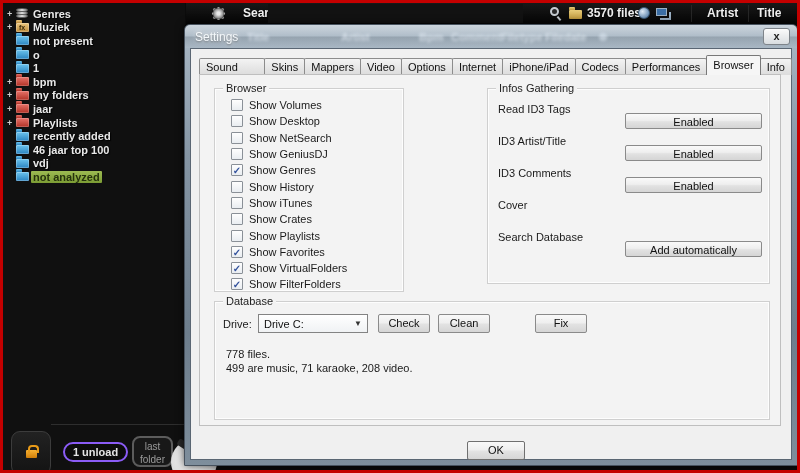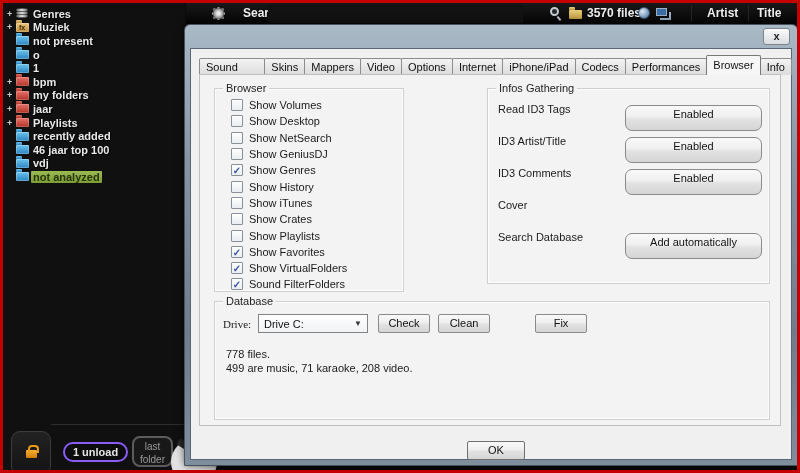--- a/index.html
+++ b/index.html
@@ -114,23 +114,23 @@
   .opt { display:flex; align-items:center; height:16.3px; }
   .cbx { width:12px; height:12px; border:1px solid #8a9097; background:linear-gradient(#fefefe,#e9edf1);
          font-size:10px; font-weight:bold; color:#32519c; text-align:center; line-height:11px;
          margin-right:6px; flex:0 0 12px; border-radius:1px; }
   .opt-label { font-size:11px; color:#1a1a1a; }
 
   .irow { position:absolute; left:0; width:100%; height:18px; }
   .irow .i-label { position:absolute; left:10px; top:2px; font-size:11px; color:#1a1a1a; }
   .btn { border:1px solid #8a8a8a; border-radius:2px; background:linear-gradient(#f9f9f9,#efefef 45%,#e2e2e2 55%,#d5d5d5);
          font-size:11px; color:#111; text-align:center; }
-  .i-btn { position:absolute; left:137px; top:4px; width:137px; height:26px; line-height:16px;border-radius:7px; }
-
-  .db-label { position:absolute; left:8px; top:16px; font-size:11px; color:#1a1a1a;font-family:Liberation Serif, serif; }
+  .i-btn { position:absolute; left:137px; top:12px; width:137px; height:16px; line-height:16px; }
+
+  .db-label { position:absolute; left:8px; top:16px; font-size:11px; color:#1a1a1a; }
   .combo { position:absolute; left:43px; top:12px; width:110px; height:19px; border:1px solid #838383;
            background:linear-gradient(#ffffff,#f0f2f4); display:flex; align-items:center;
            justify-content:space-between; padding:0 5px; font-size:11px; color:#111; }
   .combo .arrow { font-size:8px; color:#333; }
   .db-btn { position:absolute; top:12px; height:19px; width:52px; line-height:17px; }
   .db-check { left:163px; } .db-clean { left:223px; } .db-fix { left:280px;margin-left:40px; }
   .db-stats { position:absolute; left:11px; font-size:11px; color:#1a1a1a; }
 
   .ok-btn { position:absolute; left:276px; top:392px; width:58px; height:19px; line-height:17px;
             border-color:#707070; }
@@ -278,20 +278,30 @@
     <span class="tb-text" style="left:401px;">3570 files</span>
     <span class="globe"></span>
     <span class="screens"></span>
     <span class="sep" style="left:505px;"></span>
     <span class="tb-text" style="left:521px;">Artist</span>
     <span class="sep" style="left:562px;"></span>
     <span class="tb-text" style="left:571px;">Title</span>
   </div>
 
   <div class="dialog">
+    <div class="dlg-title">
+      <span class="dlg-title-text">Settings</span>
+      <span class="ghost" style="left:62px;">Title</span>
+      <span class="ghost" style="left:156px;">Artist</span>
+      <span class="ghost" style="left:234px;">Bpm</span>
+      <span class="ghost" style="left:266px;">Comment</span>
+      <span class="ghost" style="left:316px;">Filetype</span>
+      <span class="ghost" style="left:360px;">Filedate</span>
+      <span class="ghost-dot"></span>
+    </div>
     <div class="dlg-close">x</div>
 
     <div class="dlg-client">
 
       <div class="tabs">
         <span class="tab">Sound Setup</span>
         <span class="tab">Skins</span>
         <span class="tab">Mappers</span>
         <span class="tab">Video</span>
         <span class="tab">Options</span>
@@ -347,21 +357,21 @@
             <div class="opt">
               <span class="cbx">✓</span>
               <span class="opt-label">Show Favorites</span>
             </div>
             <div class="opt">
               <span class="cbx">✓</span>
               <span class="opt-label">Show VirtualFolders</span>
             </div>
             <div class="opt">
               <span class="cbx">✓</span>
-              <span class="opt-label">Sound FilterFolders</span>
+              <span class="opt-label">Show FilterFolders</span>
             </div>
           </div>
         </div>
 
         <div class="groupbox g-infos">
           <span class="group-label">Infos Gathering</span>
           <div class="irow" style="top:12px;">
             <span class="i-label">Read ID3 Tags</span>
             <span class="btn i-btn">Enabled</span>
           </div>

